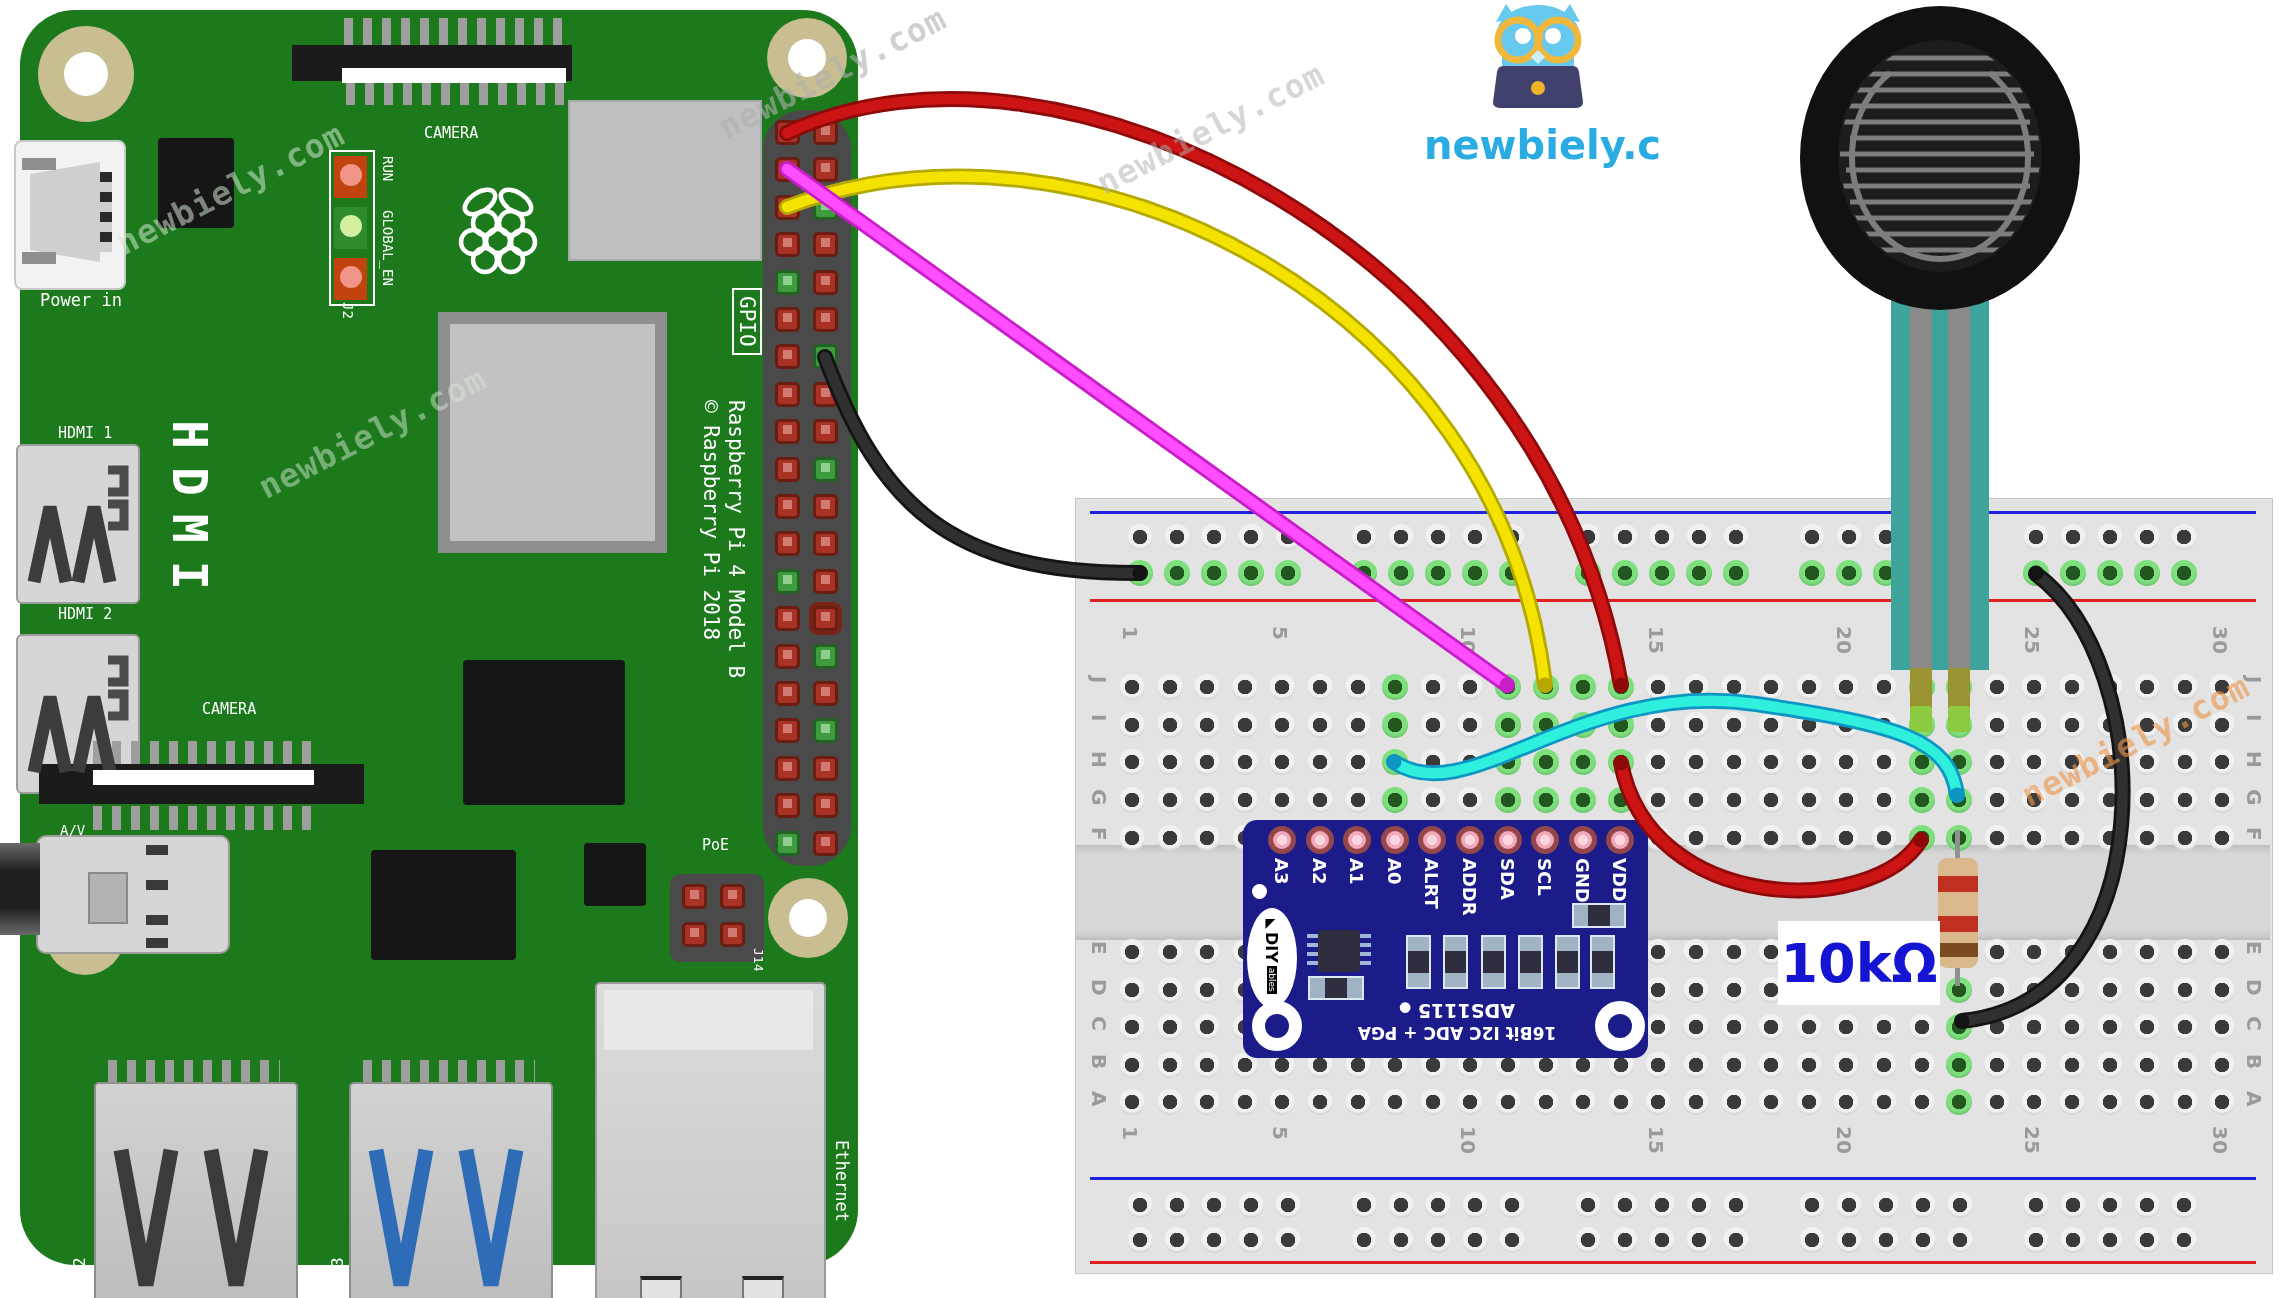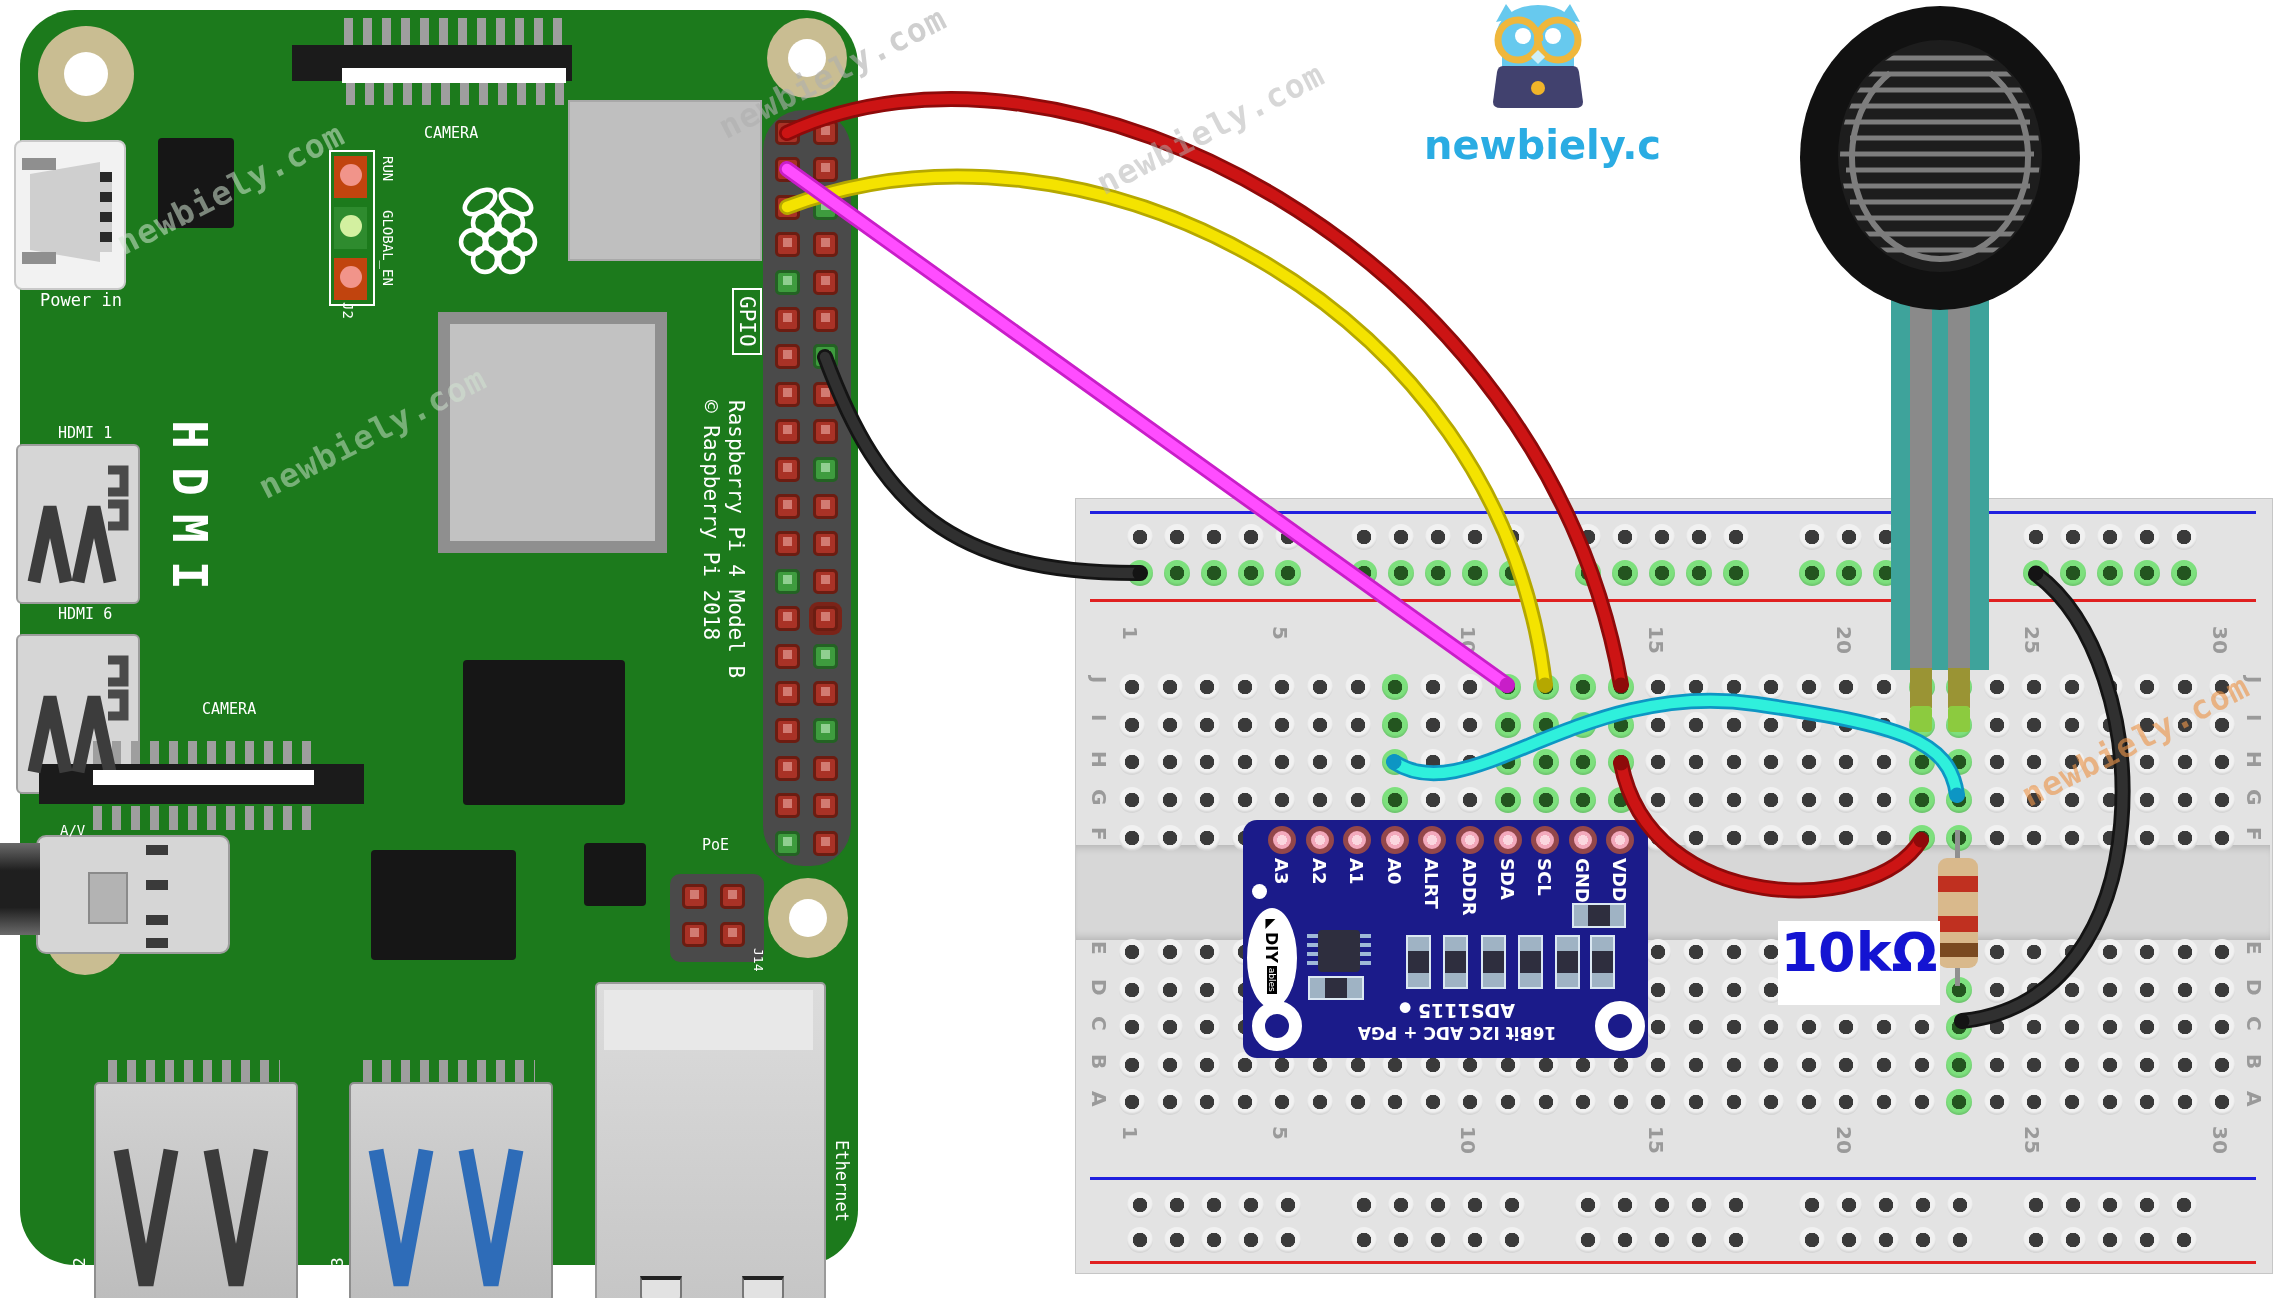--- a/index.html
+++ b/index.html
@@ -98,21 +98,21 @@
   <div class="abs" style="left:568px;top:100px;width:190px;height:157px;background:#bfbfbf;border:2px solid #a9a9a9;z-index:3"></div>
   <div class="abs" style="left:438px;top:312px;width:229px;height:241px;background:#c2c2c2;border:12px solid #8f8f8f;box-sizing:border-box;z-index:3"></div>
 
   <div class="abs mono wlab" style="left:58px;top:424px;font-size:15px;z-index:4">HDMI 1</div>
   <div class="abs" style="left:16px;top:444px;width:120px;height:156px;background:#d6d6d6;border:2px solid #9d9d9d;border-radius:6px;z-index:3"></div>
   <svg class="abs" style="left:20px;top:452px;z-index:4" width="112" height="140" viewBox="0 0 112 140">
     <path d="M14 130 L30 55 L46 130" fill="none" stroke="#3c3c3c" stroke-width="13"></path>
     <path d="M58 130 L74 55 L90 130" fill="none" stroke="#3c3c3c" stroke-width="13"></path>
     <path d="M88 18 h16 v22 h-16 M88 52 h16 v22 h-16" fill="none" stroke="#4a4a4a" stroke-width="9"></path>
   </svg>
-  <div class="abs mono wlab" style="left:58px;top:605px;font-size:15px;z-index:4">HDMI 6</div>
+  <div class="abs mono wlab" style="left:58px;top:605px;font-size:15px;z-index:4">HDMI 2</div>
   <div class="abs" style="left:16px;top:634px;width:120px;height:156px;background:#d6d6d6;border:2px solid #9d9d9d;border-radius:6px;z-index:3"></div>
   <svg class="abs" style="left:20px;top:642px;z-index:4" width="112" height="140" viewBox="0 0 112 140">
     <path d="M14 130 L30 55 L46 130" fill="none" stroke="#3c3c3c" stroke-width="13"></path>
     <path d="M58 130 L74 55 L90 130" fill="none" stroke="#3c3c3c" stroke-width="13"></path>
     <path d="M88 18 h16 v22 h-16 M88 52 h16 v22 h-16" fill="none" stroke="#4a4a4a" stroke-width="9"></path>
   </svg>
   <div class="abs mono wlab rot90" style="left:218px;top:420px;font-size:48px;font-weight:bold;letter-spacing:18px;z-index:4">HDMI</div>
 
   <div class="abs mono wlab" style="left:202px;top:700px;font-size:15px;z-index:4">CAMERA</div>
   <div class="abs comb" style="left:93px;top:741px;width:219px;height:24px;z-index:3"></div>
@@ -270,21 +270,21 @@
       <circle cx="1507" cy="685" r="7.5" fill="#c81ec8"></circle>
       <path d="M825 357 C880 505 950 574 1140 573" fill="none" stroke="#141414" stroke-width="16" stroke-linecap="round"></path>
       <path d="M825 357 C880 505 950 574 1140 573" fill="none" stroke="#303030" stroke-width="10.5" stroke-linecap="round"></path>
       <circle cx="1140" cy="573" r="7.5" fill="#141414"></circle>
       <path d="M2036 574 C2158 664 2166 1000 1962 1021" fill="none" stroke="#141414" stroke-width="16" stroke-linecap="round"></path>
       <path d="M2036 574 C2158 664 2166 1000 1962 1021" fill="none" stroke="#303030" stroke-width="10.5" stroke-linecap="round"></path>
       <circle cx="2036" cy="573" r="7.5" fill="#141414"></circle>
       <circle cx="1962" cy="1021" r="7.5" fill="#141414"></circle>
     </svg>
 
-  <div class="abs" style="left:1778px;top:921px;width:162px;height:84px;background:#fff;z-index:45;display:flex;justify-content:center">
+  <div class="abs" style="left:1778px;top:921px;width:162px;height:84px;background:#fff;z-index:45;display:flex;align-items:center;justify-content:center">
     <span style="color:#1414d2;font-weight:bold;font-size:54px;font-family:'DejaVu Sans','Liberation Sans',sans-serif">10kΩ</span>
   </div>
 
   <svg class="abs" style="left:1462px;top:2px;z-index:50" width="156" height="128" viewBox="0 0 156 128">
     <path d="M34 20 L44 2 L54 16 Z" fill="#67c9ee"></path>
     <path d="M118 20 L108 2 L98 16 Z" fill="#67c9ee"></path>
     <ellipse cx="76" cy="34" rx="42" ry="31" fill="#67c9ee"></ellipse>
     <rect x="40" y="40" width="72" height="30" fill="#67c9ee"></rect>
     <circle cx="56" cy="38" r="20" fill="#67c9ee" stroke="#efb73c" stroke-width="7"></circle>
     <circle cx="96" cy="38" r="20" fill="#67c9ee" stroke="#efb73c" stroke-width="7"></circle>

